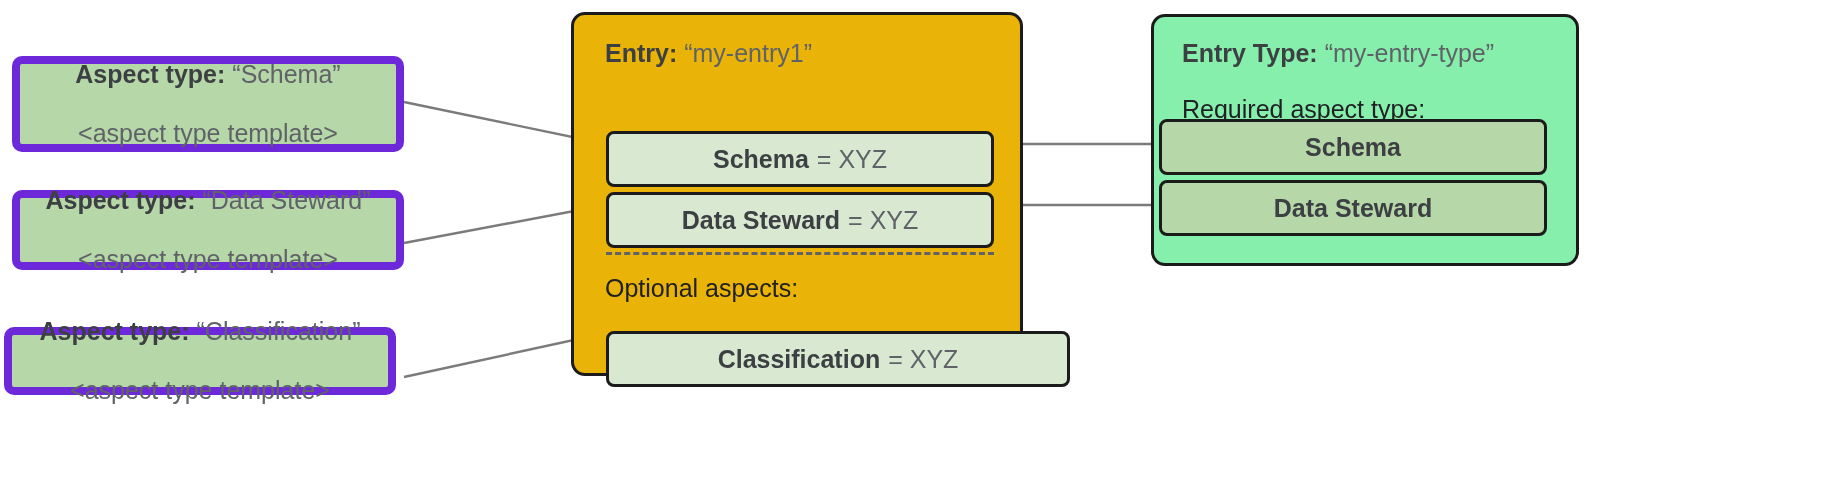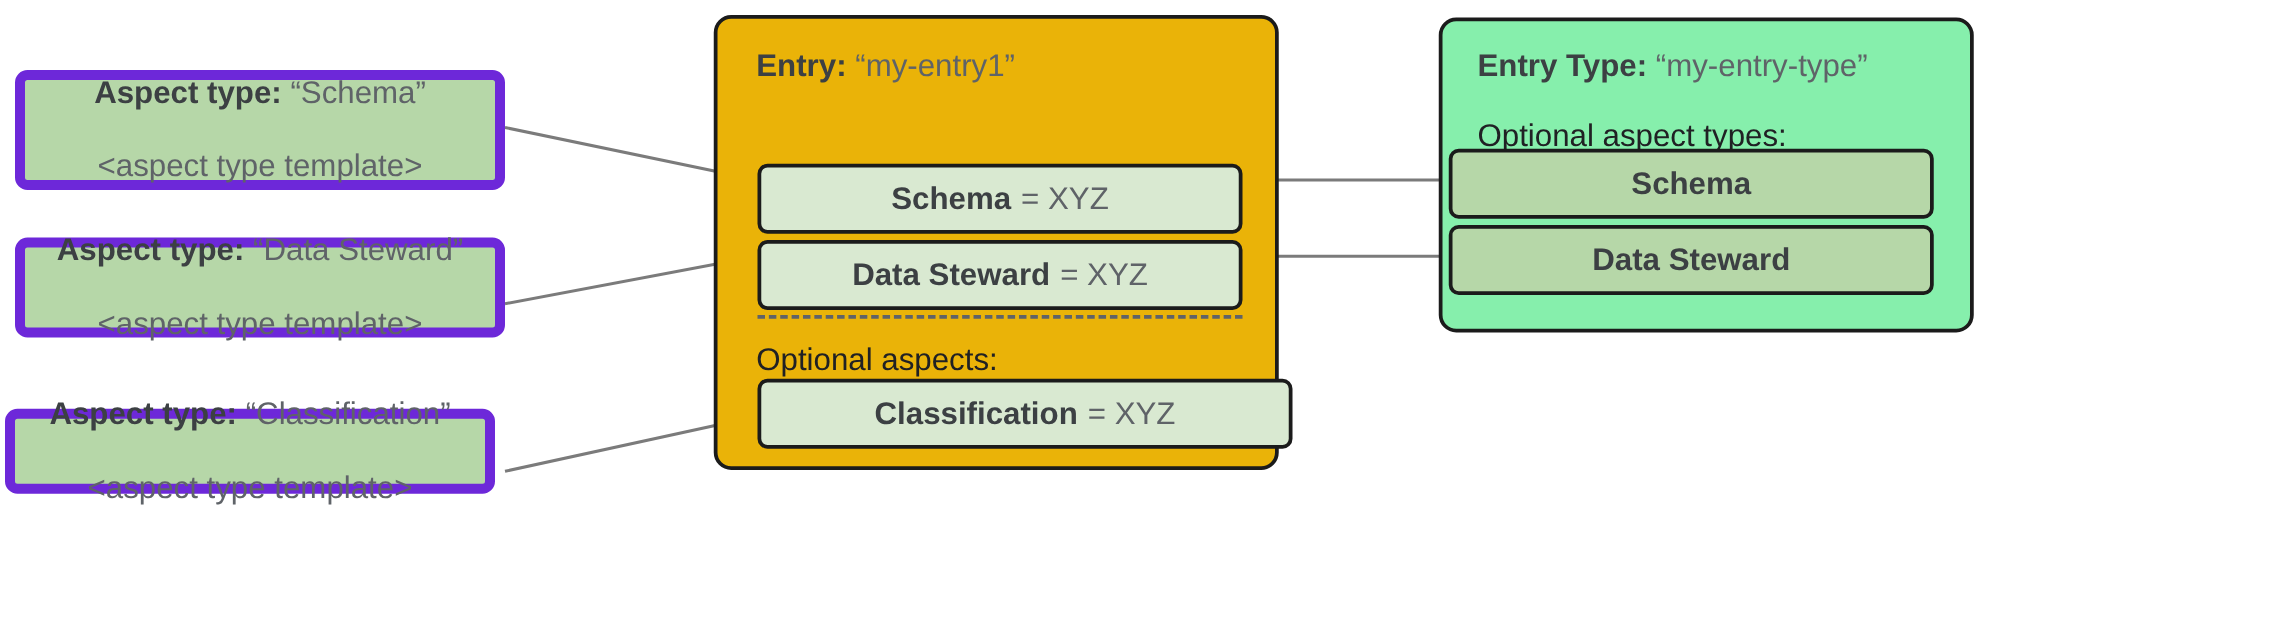--- a/index.html
+++ b/index.html
@@ -193,34 +193,34 @@
 
     <div class="aspect-chip" style="position:absolute; left:32px; top:177px; width:388px; height:56px;">
       <b>Data Steward</b>
       <span>= XYZ</span>
     </div>
 
     <div class="divider-dashed" style="position:absolute; left:32px; top:237px; width:388px;"></div>
 
     <div class="section-label" style="position:absolute; left:31px; top:259px;">Optional aspects:</div>
 
-    <div class="aspect-chip" style="position:absolute; left:32px; top:288px; width:428px; height:56px;">
+    <div class="aspect-chip" style="position:absolute; left:32px; top:316px; width:464px; height:56px;">
       <b>Classification</b>
       <span>= XYZ</span>
     </div>
   </div>
 
   <div class="panel entry-type" style="left:1151px; top:14px; width:428px; height:252px;">
 
     <div class="panel-title" style="position:absolute; left:28px; top:22px;">
       <b>Entry Type:</b>
       <span>“my-entry-type”</span>
     </div>
 
-    <div class="section-label" style="position:absolute; left:28px; top:78px;">Optional aspect types:</div>
+    <div class="section-label" style="position:absolute; left:28px; top:78px;">Required aspect type:</div>
 
     <div class="aspect-type-chip" style="position:absolute; left:5px; top:102px; width:388px; height:56px;">
       <span>Schema</span>
     </div>
 
     <div class="aspect-type-chip" style="position:absolute; left:5px; top:163px; width:388px; height:56px;">
       <span>Data Steward</span>
     </div>
   </div>
 

